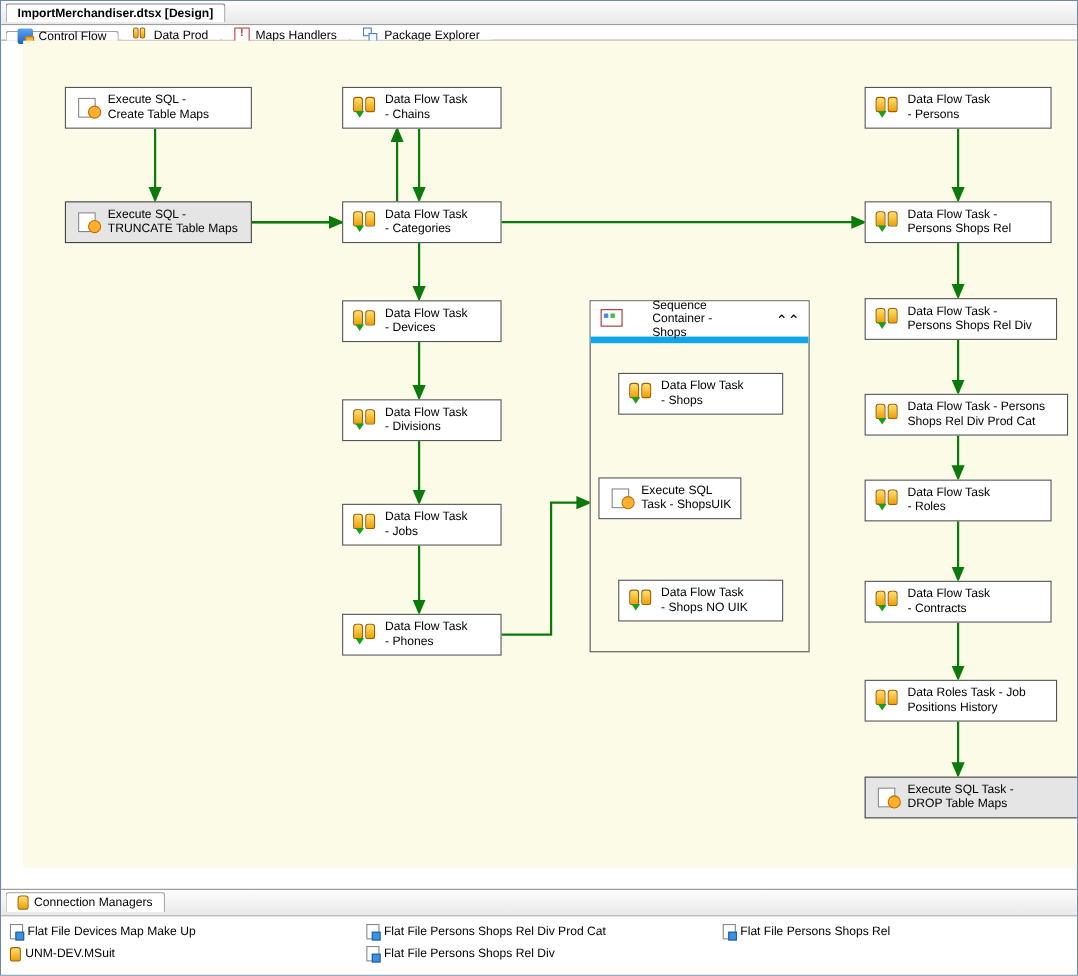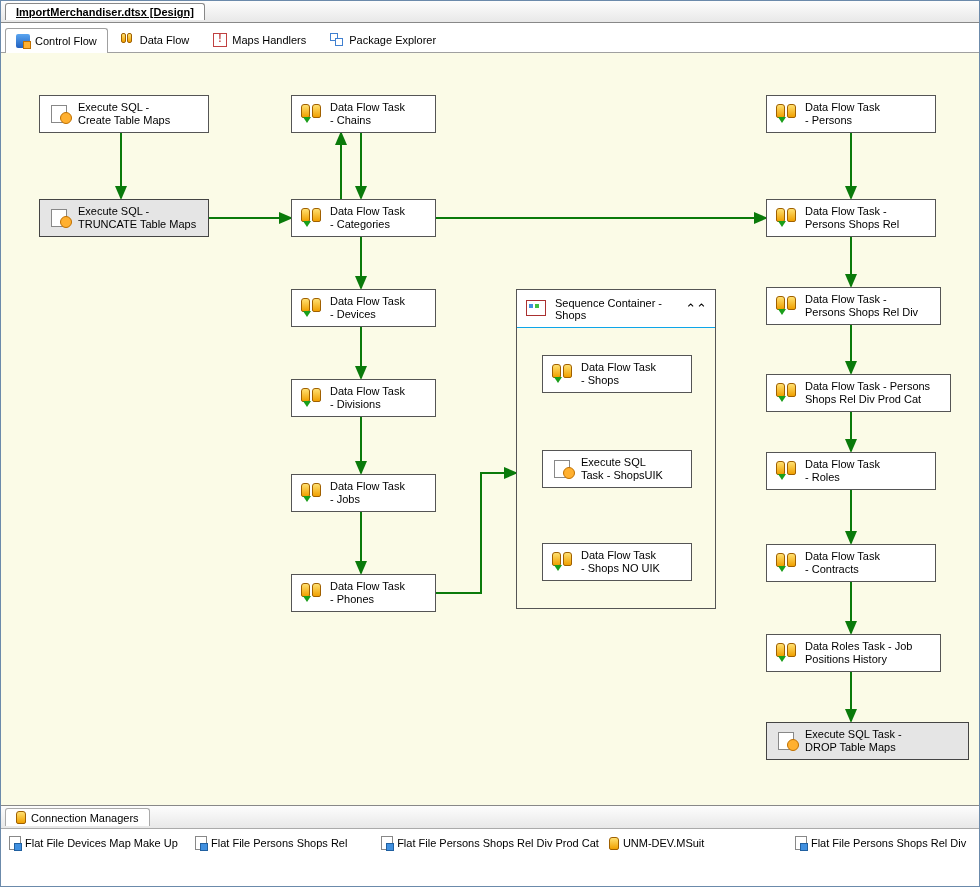--- a/index.html
+++ b/index.html
@@ -21,27 +21,26 @@
   }
   .doc-tab {
     display: inline-block;
     background: #fff;
     border: 1px solid #888;
     border-bottom: none;
     padding: 2px 10px;
     font-weight: bold;
     color: #000;
     border-radius: 3px 3px 0 0;
-    text-decoration: underline;
   }
   .toolbar-tabs {
     background: #fff;
     border-bottom: 1px solid #a0a0a0;
     padding: 4px 4px 0 4px;
-    height: 30px;
+    height: 14px;
     display: flex;
     gap: 2px;
   }
   .tool-tab {
     display: inline-flex;
     align-items: center;
     gap: 5px;
     padding: 3px 10px;
     border: 1px solid transparent;
     border-bottom: none;
@@ -53,20 +52,21 @@
     border-radius: 3px 3px 0 0;
     position: relative;
     top: 1px;
     background: #fff;
   }
   .canvas {
     background: #fbfbe7;
     position: relative;
     height: 752px;
     overflow: hidden;
+    margin-left: 20px;
   }
   svg.connectors {
     position: absolute;
     top: 0; left: 0;
     width: 100%; height: 100%;
     pointer-events: none;
   }
   .task {
     position: absolute;
     background: #fff;
@@ -83,24 +83,24 @@
     background: #e5e5e5;
     border-color: #444;
   }
   .container-box {
     position: absolute;
     border: 1px solid #555;
     background: #fbfbe7;
   }
   .container-header {
     background: #fff;
-    border-bottom: 1px solid #0ea5e9;
+    border-bottom: 6px solid #0ea5e9;
     display: flex;
     align-items: center;
-    gap: 6px;
+    gap: 24px;
     padding: 4px 8px;
     height: 38px;
   }
   .container-title { flex: 1; }
   .chevron-collapse {
     font-size: 13px;
     cursor: pointer;
   }
   
   .icon { width: 24px; height: 22px; display: inline-block; position: relative; flex-shrink: 0; }
@@ -163,39 +163,40 @@
   .ti-df span { display:inline-block; width:5px; height:10px; background:linear-gradient(#ffe070,#f0a000); border:1px solid #a06000; border-radius:2px; margin-right:1px;}
   .ti-eh { background: #fff; border:1px solid #c04040; }
   .ti-eh::after { content:"!"; position:absolute; left:4px; top:-1px; color:#c04040; font-weight:bold; font-size:10px;}
   .ti-pe::before { content:""; position:absolute; width:6px; height:6px; border:1px solid #4080d0; background:#fff; left:0; top:0;}
   .ti-pe::after { content:""; position:absolute; width:6px; height:6px; border:1px solid #4080d0; background:#fff; left:5px; top:5px;}
 
   .cm-panel {
     border-top: 1px solid #888;
     background: #fff;
     height: 80px;
+    margin-top: 19px;
   }
   .cm-tab {
     background: linear-gradient(#fdfdfd,#e8e8e8);
     border-bottom: 1px solid #aaa;
     padding: 2px 4px;
   }
   .cm-tab-inner {
     display: inline-flex;
     align-items: center;
     gap: 5px;
     background: #fff;
     border: 1px solid #aaa;
     border-bottom: none;
     padding: 2px 10px;
     border-radius: 3px 3px 0 0;
   }
   .cm-body {
     display: grid;
-    grid-template-columns: repeat(5, 1fr);
+    grid-template-columns: repeat(3, 1fr);
     grid-template-rows: repeat(2, 20px);
     column-gap: 10px;
     padding: 4px 8px;
   }
   .cm-item {
     display: flex;
     align-items: center;
     gap: 4px;
     white-space: nowrap;
   }
@@ -224,21 +225,21 @@
   <div class="doc-tab">ImportMerchandiser.dtsx [Design]</div>
 </div>
 
 <div class="toolbar-tabs">
   <div class="tool-tab active">
     <span class="tab-icon ti-cf"></span>
     <span>Control Flow</span>
   </div>
   <div class="tool-tab">
     <span class="tab-icon ti-df"><span></span><span></span></span>
-    <span>Data Flow</span>
+    <span>Data Prod</span>
   </div>
   <div class="tool-tab">
     <span class="tab-icon ti-eh"></span>
     <span>Maps Handlers</span>
   </div>
   <div class="tool-tab">
     <span class="tab-icon ti-pe"></span>
     <span>Package Explorer</span>
   </div>
 </div>
@@ -368,21 +369,21 @@
     </div>
     <div class="task" style="left:25px; top:65px; width:150px;">
       <span class="icon icon-df">
           <span class="cyl"></span>
           <span class="cyl"></span>
           <span class="arrow"></span>
         </span>
       <span class="label">Data Flow Task
 - Shops</span>
     </div>
-    <div class="task" style="left:25px; top:160px; width:150px;">
+    <div class="task" style="left:7px; top:160px; width:130px;">
       <span class="icon icon-sql"></span>
       <span class="label">Execute SQL
 Task - ShopsUIK</span>
     </div>
     <div class="task" style="left:25px; top:253px; width:150px;">
       <span class="icon icon-df">
           <span class="cyl"></span>
           <span class="cyl"></span>
           <span class="arrow"></span>
         </span>
@@ -469,25 +470,25 @@
       <span>Connection Managers</span>
     </div>
   </div>
   <div class="cm-body">
     <div class="cm-item">
         <span class="cm-file-icon"></span>
         <span>Flat File Devices Map Make Up</span>
       </div>
     <div class="cm-item">
         <span class="cm-file-icon"></span>
-        <span>Flat File Persons Shops Rel</span>
+        <span>Flat File Persons Shops Rel Div Prod Cat</span>
       </div>
     <div class="cm-item">
         <span class="cm-file-icon"></span>
-        <span>Flat File Persons Shops Rel Div Prod Cat</span>
+        <span>Flat File Persons Shops Rel</span>
       </div>
     <div class="cm-item">
         <span class="cm-db-icon"></span>
         <span>UNM-DEV.MSuit</span>
       </div>
     <div class="cm-item">
         <span class="cm-file-icon"></span>
         <span>Flat File Persons Shops Rel Div</span>
       </div>
     <div class="cm-item"></div>

